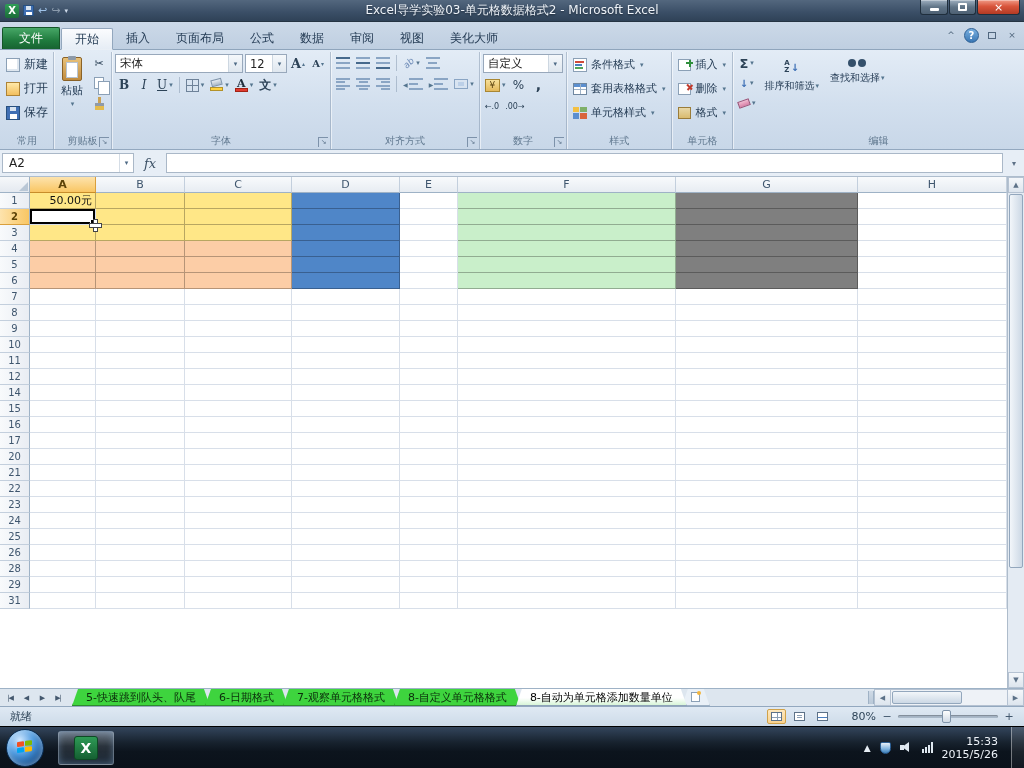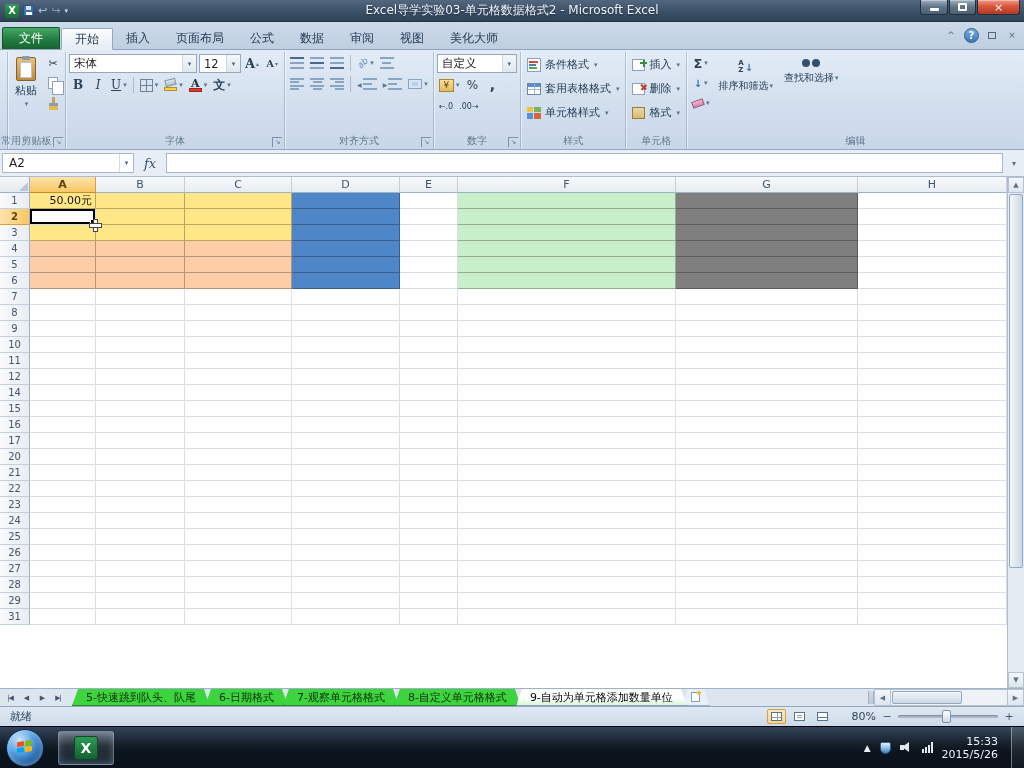--- a/index.html
+++ b/index.html
@@ -281,20 +281,34 @@
       <span class="mini-ic">
           <span class="tiny-box"></span>
         </span>
       <span class="mini-ic">×</span>
     </div>
   </div>
 
   <div class="ribbon">
 
     <div class="rgroup">
+      <div class="gbody">
+        <div class="small-cmd">
+            <span class="ic14 ic-new"></span>
+            <span>新建</span>
+          </div>
+        <div class="small-cmd">
+            <span class="ic14 ic-open"></span>
+            <span>打开</span>
+          </div>
+        <div class="small-cmd">
+            <span class="ic14 ic-save2"></span>
+            <span>保存</span>
+          </div>
+      </div>
       <div class="glabel">常用</div>
     </div>
 
     <div class="rgroup">
       <div class="gbody rowflex">
         <div class="bigbtn">
           <span class="clip"></span>
           <span>粘贴</span>
           <span class="dd">▾</span>
         </div>
@@ -877,31 +891,20 @@
             <div class="cell" style="width: 66px;"></div>
             <div class="cell" style="width: 89px;"></div>
             <div class="cell" style="width: 107px;"></div>
             <div class="cell" style="width: 108px;"></div>
             <div class="cell" style="width: 58px;"></div>
             <div class="cell" style="width: 218px;"></div>
             <div class="cell" style="width: 182px;"></div>
             <div class="cell" style="flex: 1 1 0%;"></div>
           </div>
           <div class="grow">
-            <div class="rnum">27</div>
-            <div class="cell" style="width: 66px;"></div>
-            <div class="cell" style="width: 89px;"></div>
-            <div class="cell" style="width: 107px;"></div>
-            <div class="cell" style="width: 108px;"></div>
-            <div class="cell" style="width: 58px;"></div>
-            <div class="cell" style="width: 218px;"></div>
-            <div class="cell" style="width: 182px;"></div>
-            <div class="cell" style="flex: 1 1 0%;"></div>
-          </div>
-          <div class="grow">
             <div class="rnum">28</div>
             <div class="cell" style="width: 66px;"></div>
             <div class="cell" style="width: 89px;"></div>
             <div class="cell" style="width: 107px;"></div>
             <div class="cell" style="width: 108px;"></div>
             <div class="cell" style="width: 58px;"></div>
             <div class="cell" style="width: 218px;"></div>
             <div class="cell" style="width: 182px;"></div>
             <div class="cell" style="flex: 1 1 0%;"></div>
           </div>
@@ -943,21 +946,21 @@
       <span class="tnav">|◀</span>
       <span class="tnav">◀</span>
       <span class="tnav">▶</span>
       <span class="tnav">▶|</span>
     </div>
     <div class="stabs">
         <div class="stab" style="background: rgb(62, 212, 62);">5-快速跳到队头、队尾</div>
         <div class="stab" style="background: rgb(62, 212, 62);">6-日期格式</div>
         <div class="stab" style="background: rgb(62, 212, 62);">7-观察单元格格式</div>
         <div class="stab" style="background: rgb(62, 212, 62);">8-自定义单元格格式</div>
-        <div class="stab active">9-自动为单元格添加数量单位</div>
+        <div class="stab active">8-自动为单元格添加数量单位</div>
       </div>
     <div class="insert-tab">
         <span class="ic-sheetnew"></span>
       </div>
     <div class="sheetfill"></div>
     <div class="splitter"></div>
     <div class="hscroll">
       <div class="sbtn2">◀</div>
       <div class="htrack">
           <div class="hthumb"></div>

